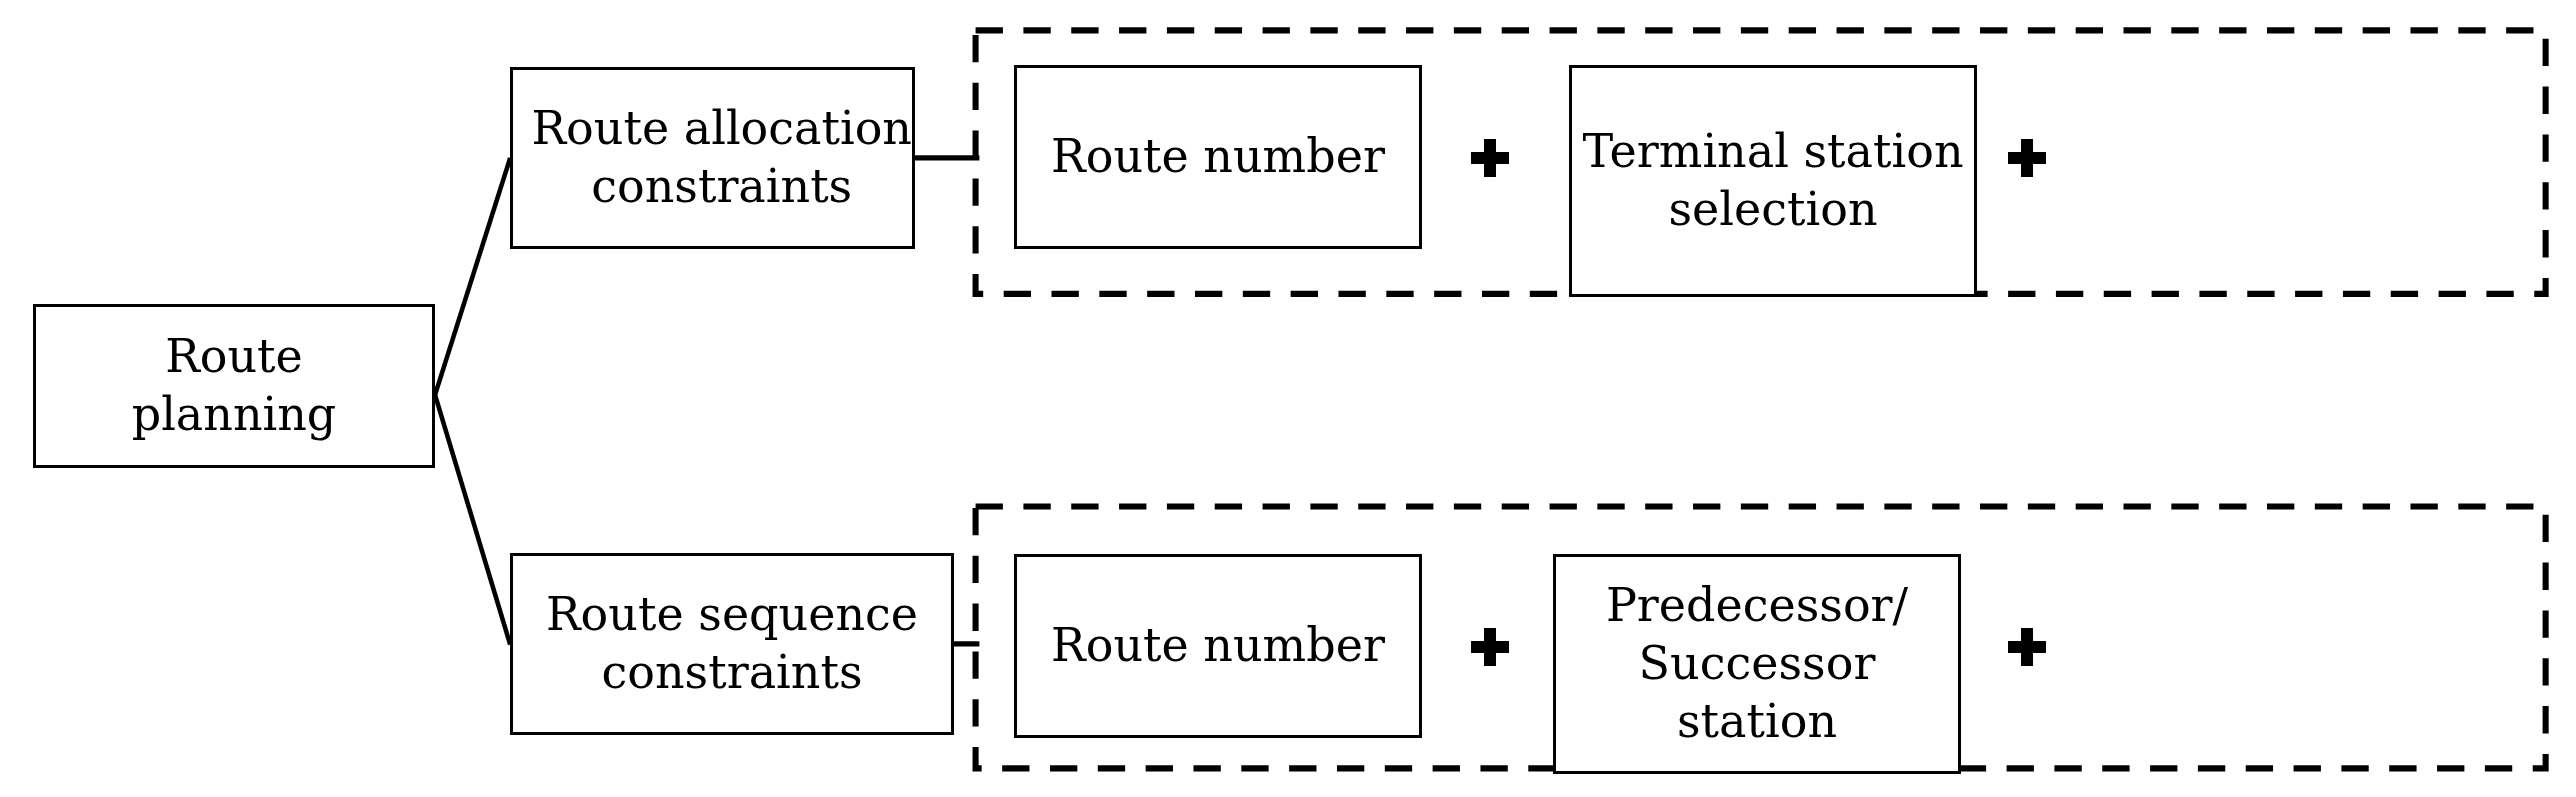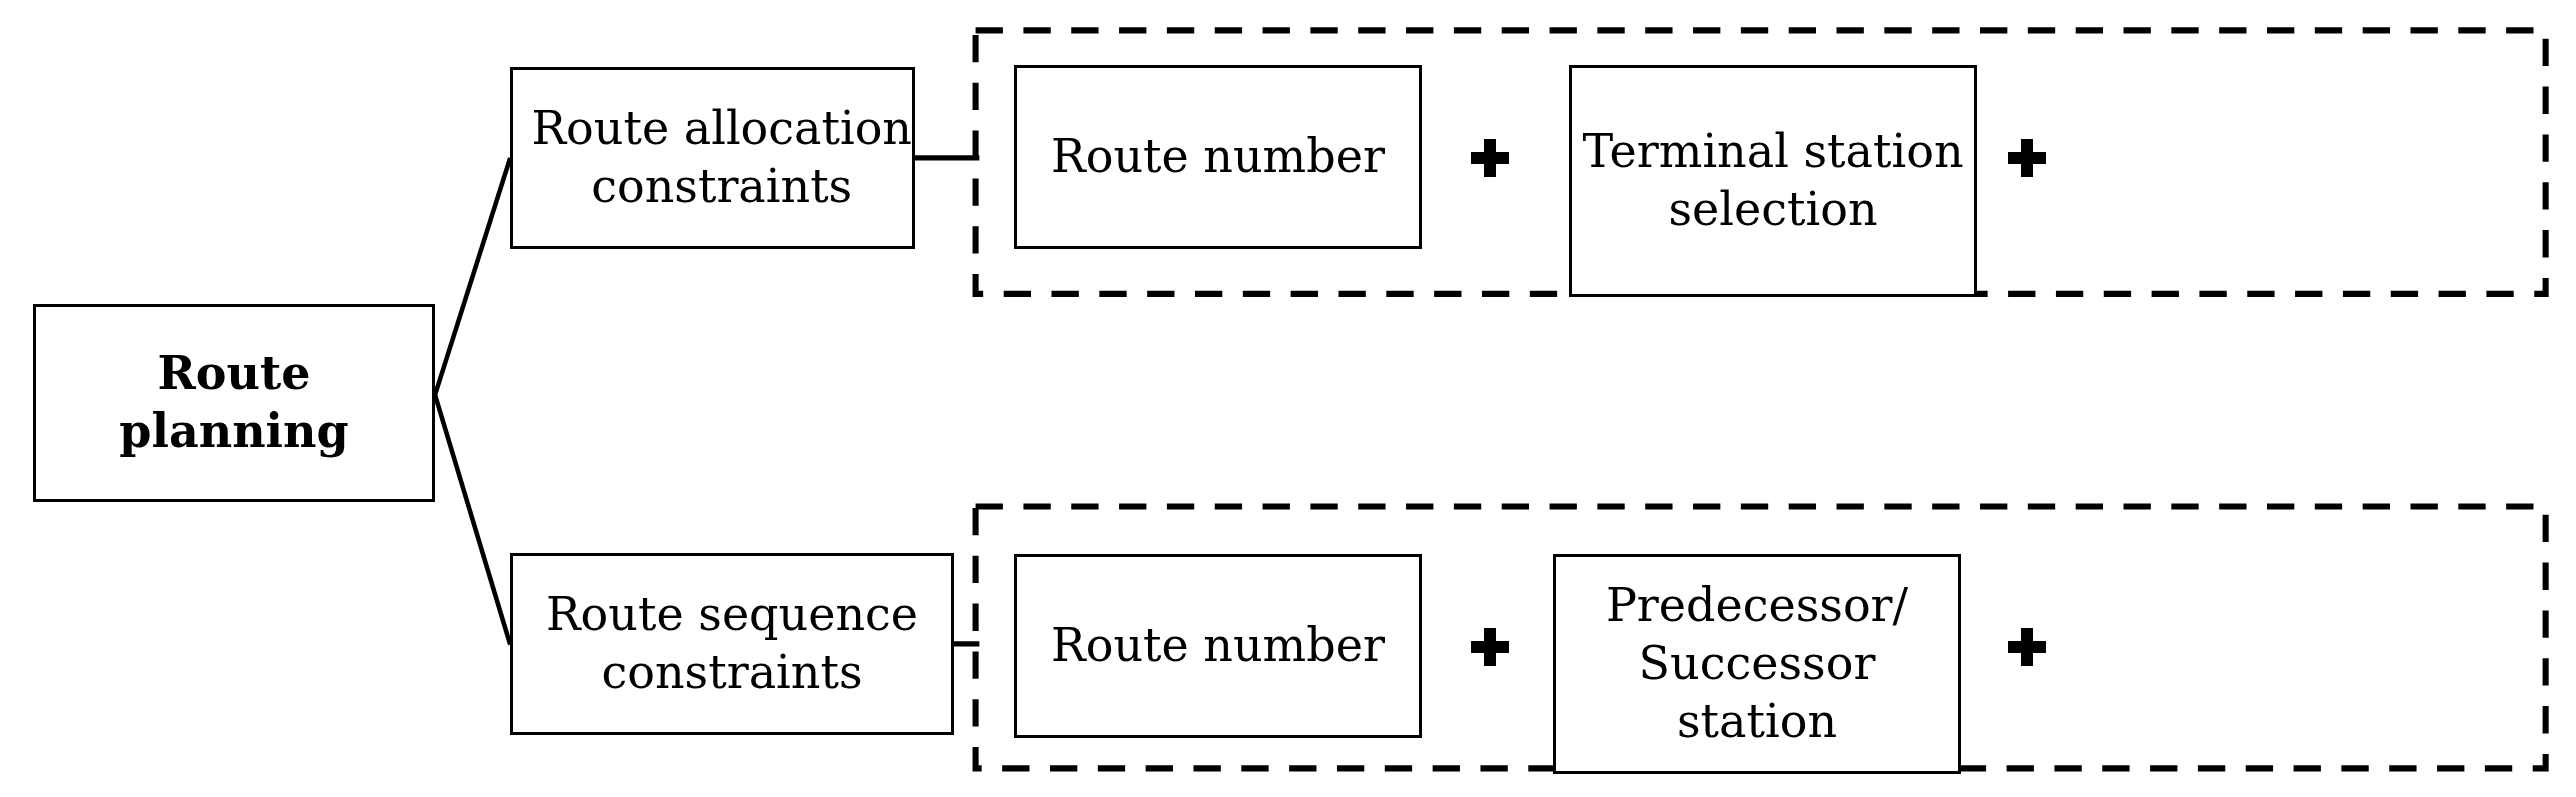--- a/index.html
+++ b/index.html
@@ -25,21 +25,21 @@
     display: flex;
     align-items: center;
     justify-content: center;
     text-align: center;
     font-size: 46px;
     line-height: 1.26;
     white-space: pre-line;
     z-index: 2;
   }
   
-  .box.root      { left: 33px;   top: 304px; width: 402px; height: 198px; font-weight: bold; }
+  .box.root      { left: 33px;   top: 304px; width: 402px; height: 164px; }
   
   .box.branch-a  { left: 510px;  top: 67px;  width: 405px; height: 182px; justify-content: flex-end; }
   .box.branch-b  { left: 510px;  top: 553px; width: 444px; height: 182px; }
   
   .box.t1 { left: 1014px; top: 65px;  width: 408px; height: 184px; }
   .box.t2 { left: 1553px; top: 65px;  width: 408px; height: 232px; margin-left: 16px; }
   .box.t3 { left: 2089px; top: 65px;  width: 408px; height: 184px; }
   
   .box.b1 { left: 1014px; top: 554px; width: 408px; height: 184px; }
   .box.b2 { left: 1553px; top: 554px; width: 408px; height: 220px; }

